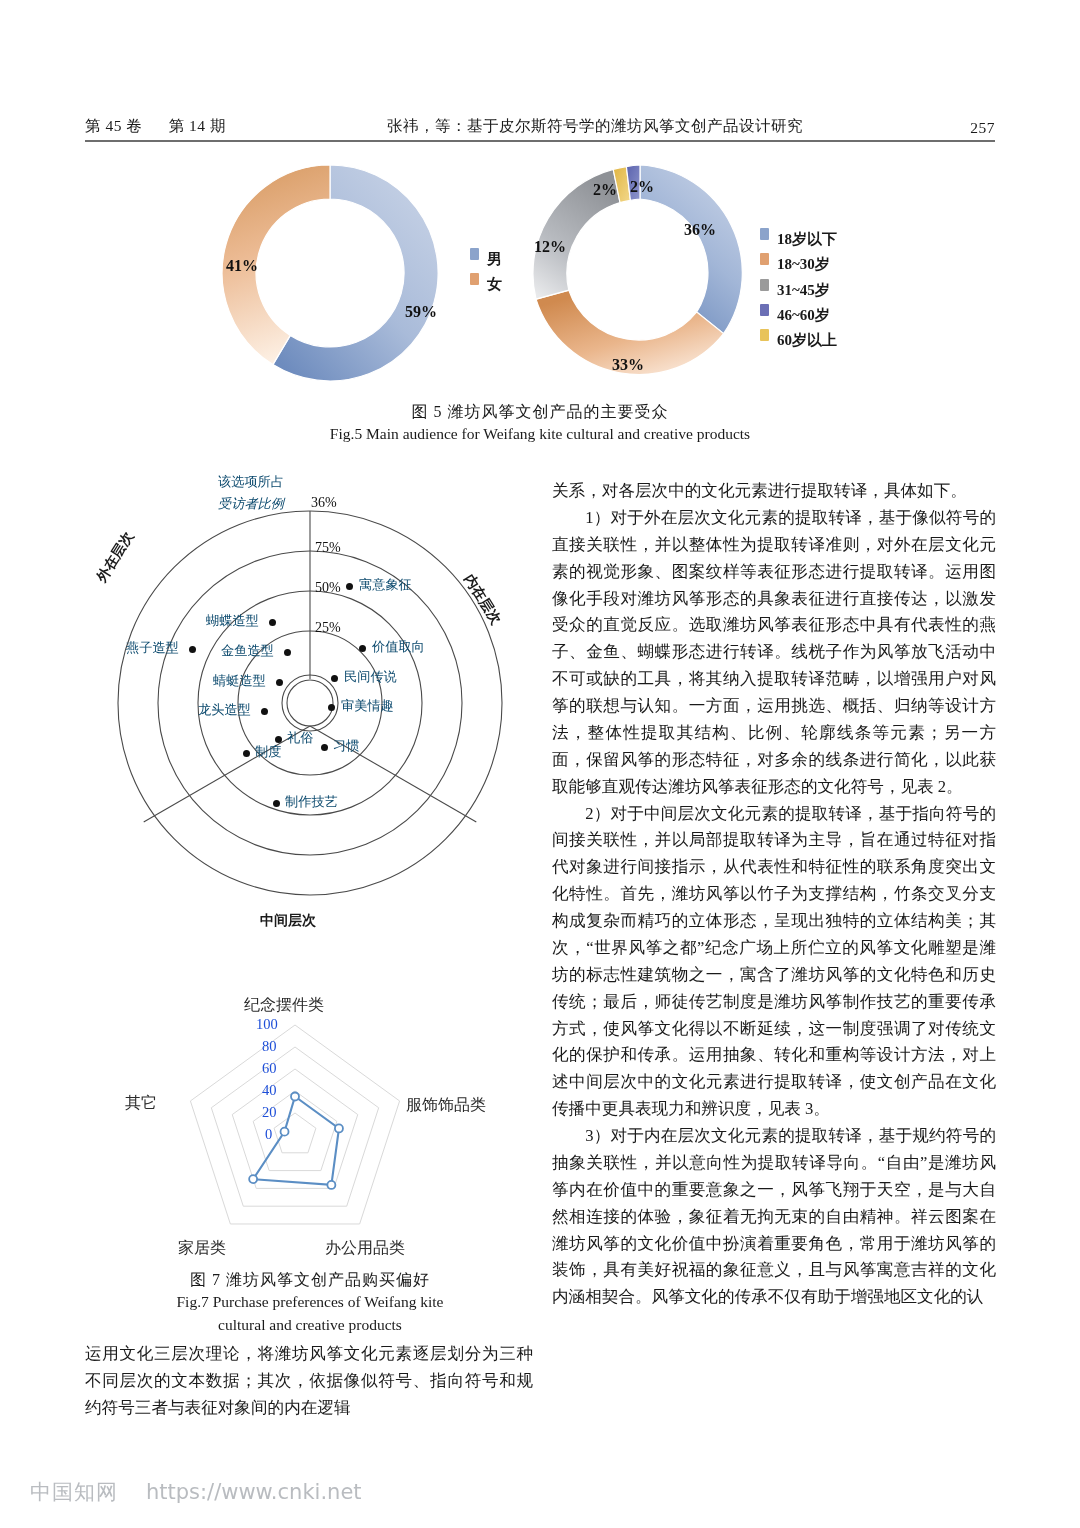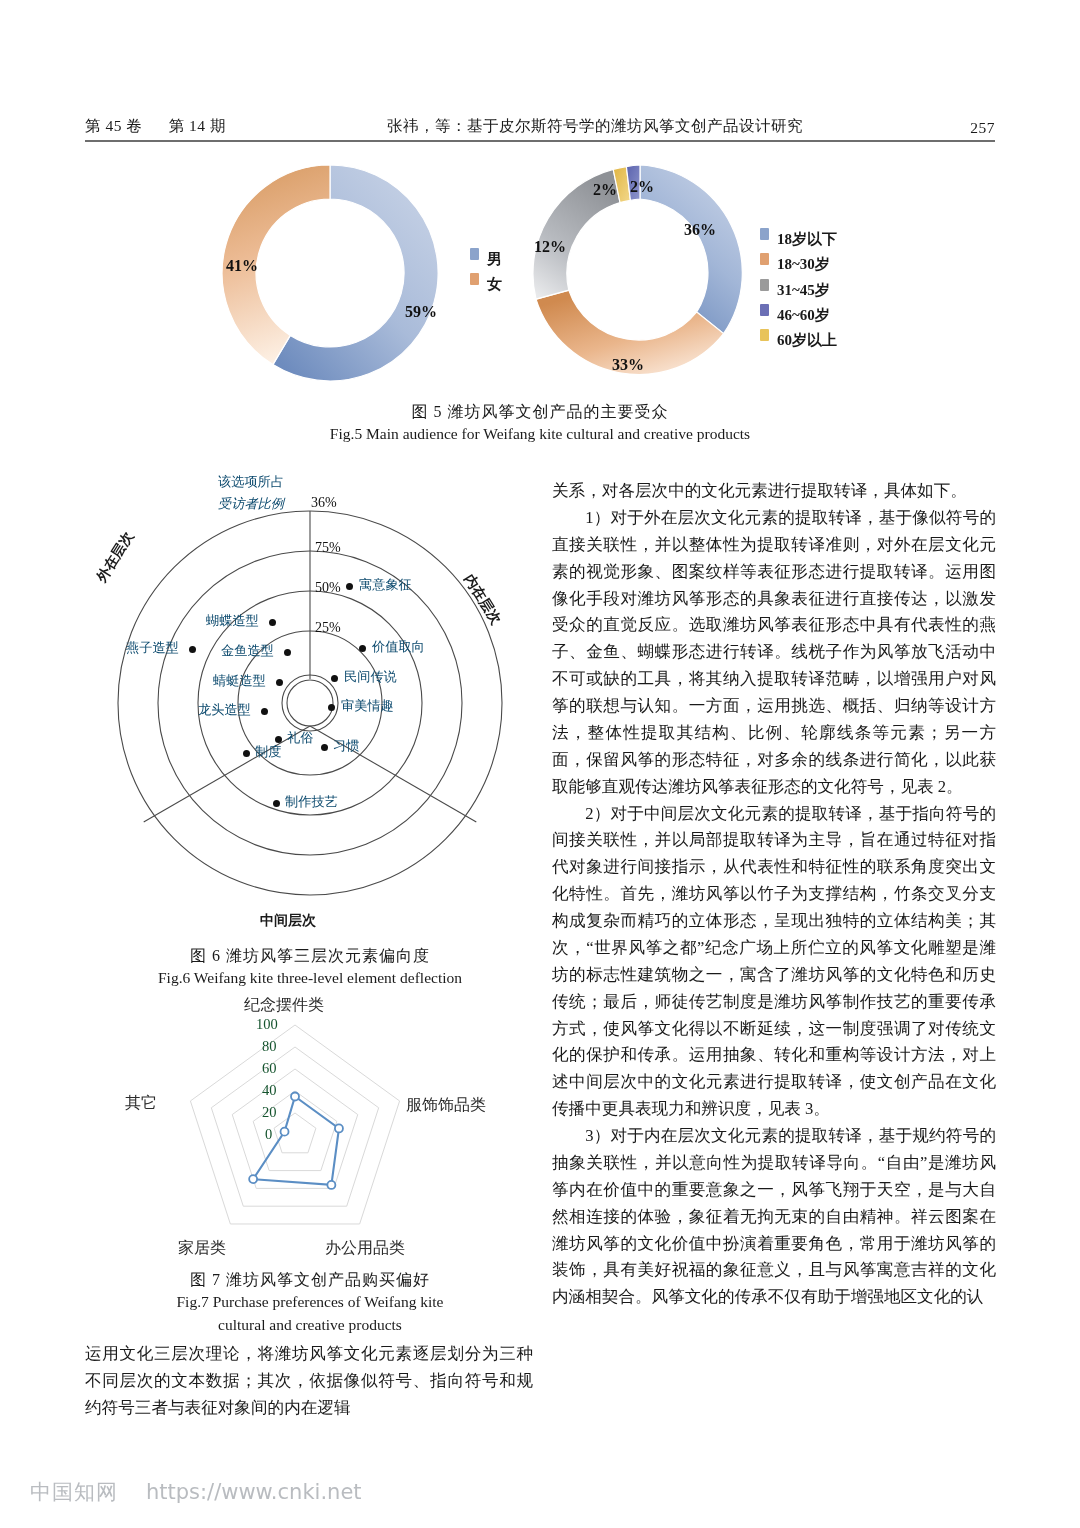--- a/index.html
+++ b/index.html
@@ -51,21 +51,21 @@
          font-size:14px;color:#111;white-space:nowrap;}
   .f6side{position:absolute;font-family:"DejaVu Sans","Liberation Sans",sans-serif;
          font-weight:bold;font-size:14px;white-space:nowrap;}
   .dot{position:absolute;width:7px;height:7px;border-radius:50%;background:#111;}
 
   
   .fig7{position:absolute;left:110px;top:995px;width:420px;height:265px;}
   .r7lab{position:absolute;font-family:"DejaVu Sans","Liberation Sans",sans-serif;
          font-size:16px;color:#2b2b2b;white-space:nowrap;}
   .r7tick{position:absolute;font-family:"Liberation Serif","DejaVu Serif",serif;
-          font-size:14.5px;color:#14532d;}
+          font-size:14.5px;color:#1d4ed8;}
 
   
   .col{
     position:absolute;
     font-size:16.6px;line-height:1.62;
     text-align:justify;text-justify:inter-ideograph;
     font-family:"Liberation Serif","DejaVu Serif",serif;
   }
   .col p{margin:0;}
   .col p.ind{text-indent:2em;}
@@ -262,24 +262,20 @@
     <div class="dot" style="left:236px;top:278px;"></div>
     <div class="f6lab" style="left:248px;top:271px;">习惯</div>
 
     <div class="dot" style="left:158px;top:284px;"></div>
     <div class="f6lab" style="left:170px;top:277px;">制度</div>
 
     <div class="dot" style="left:188px;top:334px;"></div>
     <div class="f6lab" style="left:200px;top:327px;">制作技艺</div>
   </div>
 
-  <div class="cap" style="left:85px;top:944px;width:450px;">
-    <div class="zh">图 6    潍坊风筝三层次元素偏向度</div>
-    <div class="en">Fig.6 Weifang kite three-level element deflection</div>
-  </div>
 
   <div class="fig7">
     <svg width="420" height="265" viewBox="0 0 420 265" style="position:absolute;left:0;top:0;">
 
       <g fill="none" stroke="#d9d9d9" stroke-width="1">
         <polygon points="185,30 289.6,105.98 249.64,228.98 120.36,228.98 80.4,105.98"></polygon>
         <polygon points="185,52 268.68,112.78 236.71,211.19 133.29,211.19 101.32,112.78"></polygon>
         <polygon points="185,74 247.76,119.59 223.79,193.39 146.21,193.39 122.24,119.59"></polygon>
         <polygon points="185,96 226.84,126.39 210.86,175.59 159.14,175.59 143.16,126.39"></polygon>
         <polygon points="185,118 205.92,133.2 197.93,157.8 172.07,157.8 164.08,133.2"></polygon>

